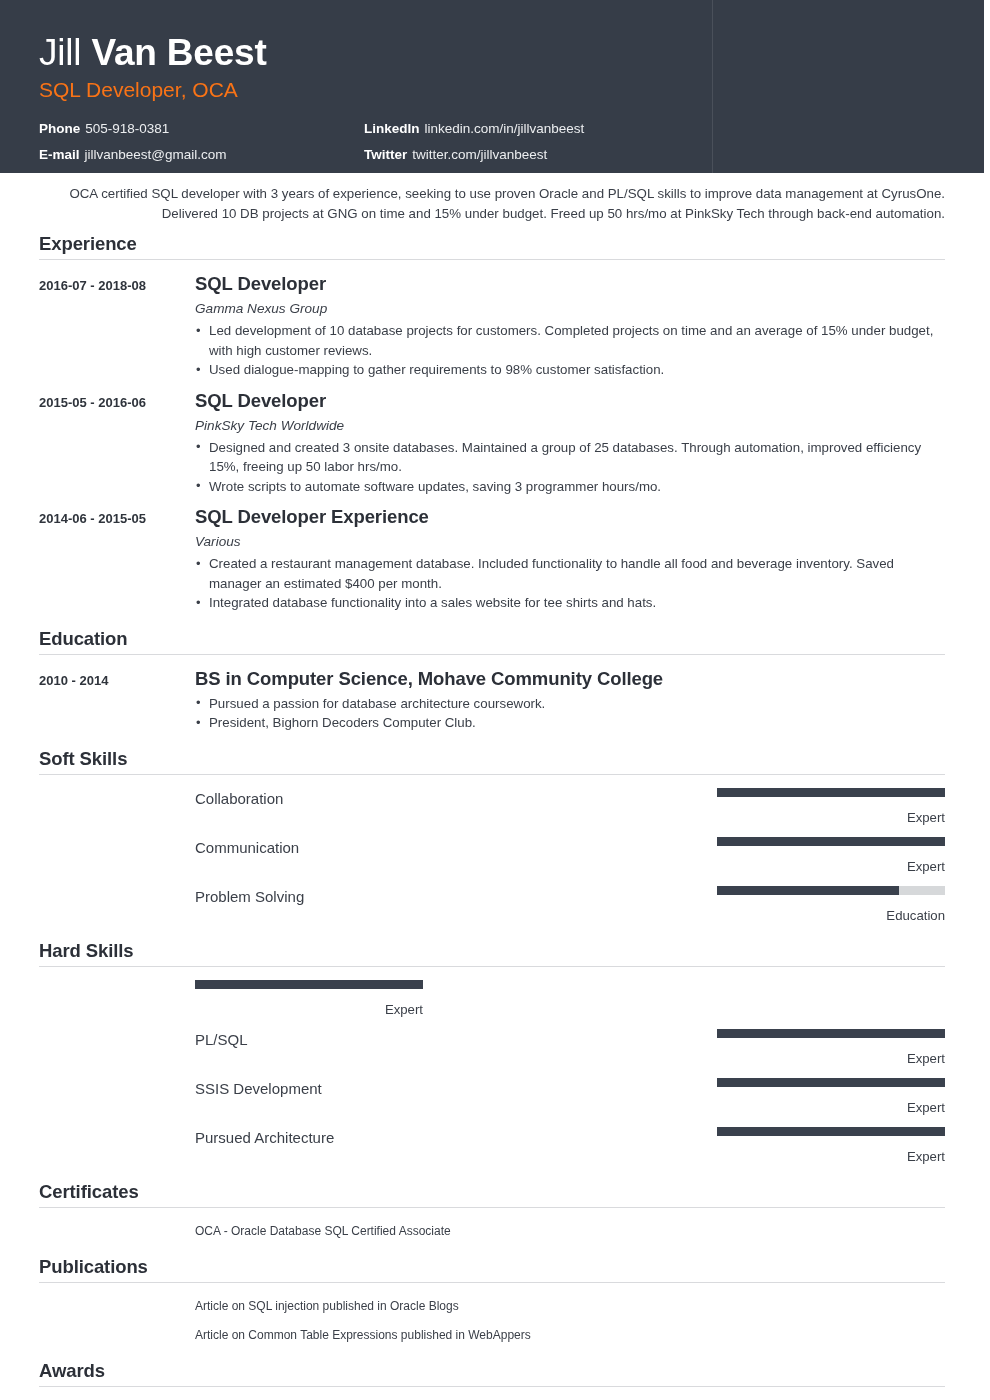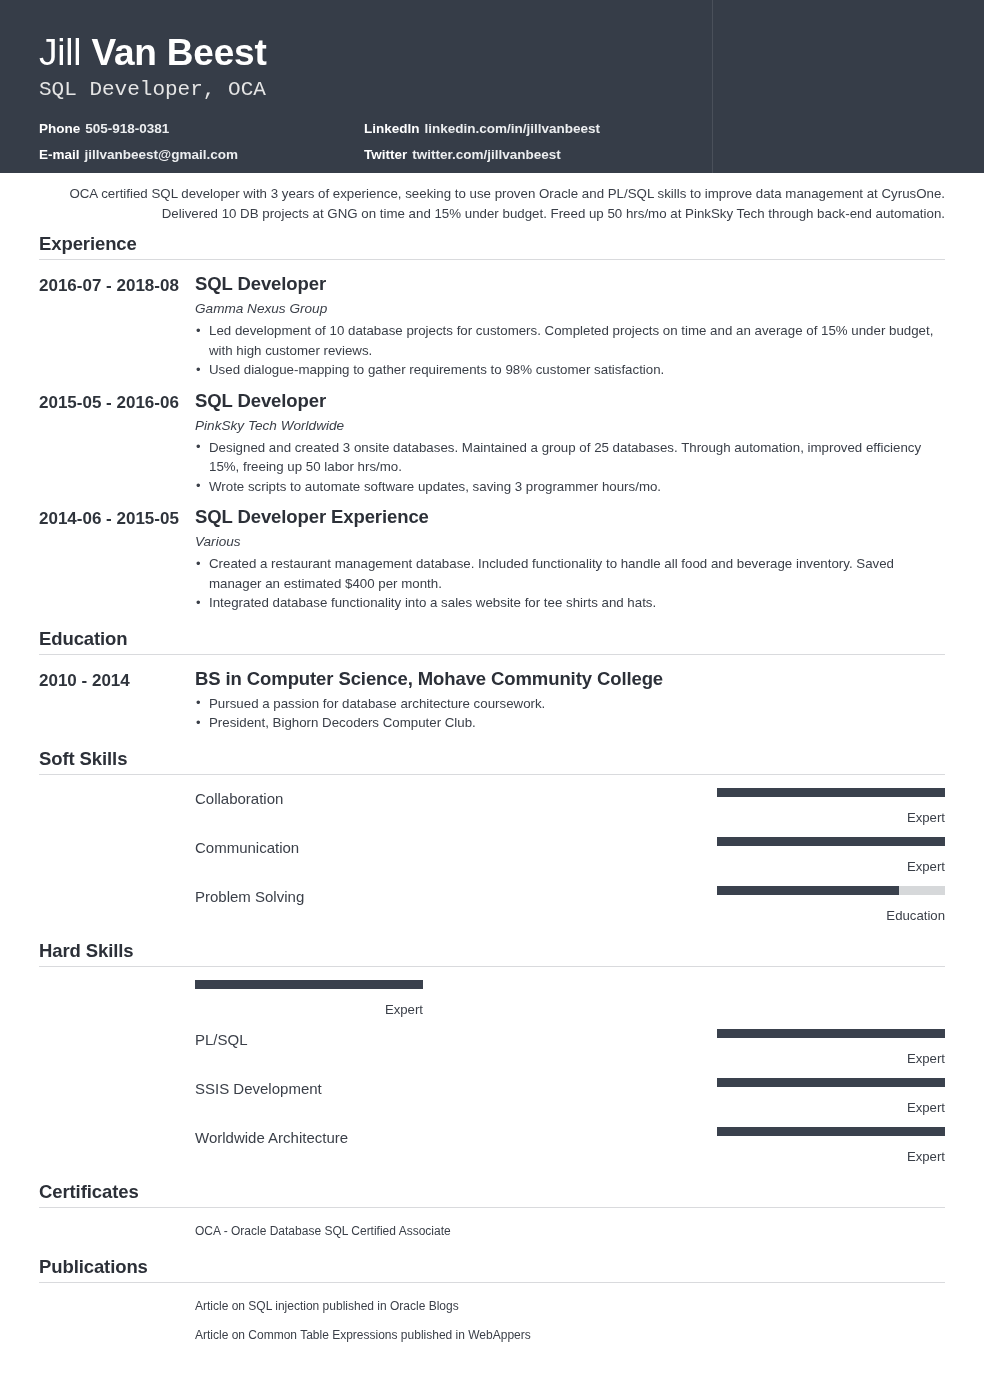--- a/index.html
+++ b/index.html
@@ -48,42 +48,41 @@
     white-space: nowrap;
   }
   .name .first { font-weight: 400; }
   .name .last  { font-weight: 700; }
 
   .jobtitle {
     font-size: 21px;
     font-weight: 400;
     line-height: 28px;
     margin-top: 1px;
-    color: #e5e5e5;
-    font-family: Liberation Mono, monospace;
+    color: #f97316;
   }
 
   .contact-grid {
     margin-top: 16px;
     display: grid;
     grid-template-columns: 325px auto;
     row-gap: 9px;
   }
 
   .contact-item {
     font-size: 13.5px;
     line-height: 17px;
     white-space: nowrap;
   }
   .contact-item .clabel {
     font-weight: 700;
     margin-right: 5px;
   }
   .contact-item .cvalue {
-    font-weight: 700;
+    font-weight: 400;
     color: #eceef0;
   }
 
   
   .content {
     padding: 0 39px 0 39px;
   }
 
   .summary {
     font-size: 13.3px;
@@ -120,21 +119,21 @@
     padding-top: 9px;
   }
 
   .col-left {
     width: 156px;
     flex: 0 0 156px;
     padding-top: 5px;
   }
 
   .dates {
-    font-size: 17px;
+    font-size: 13px;
     font-weight: 700;
     color: #2f343c;
     line-height: 17px;
     white-space: nowrap;
   }
 
   .col-right {
     flex: 1 1 auto;
     min-width: 0;
   }
@@ -408,21 +407,21 @@
         <div class="skill-meter">
           <div class="bar-track">
             <div class="bar-fill" style="width: 100%;"></div>
           </div>
           <div class="bar-label">Expert</div>
         </div>
       </div>
 
       <div class="skill-row">
         <div class="skill-spacer"></div>
-        <div class="skill-name">Worldwide Architecture</div>
+        <div class="skill-name">Pursued Architecture</div>
         <div class="skill-meter">
           <div class="bar-track">
             <div class="bar-fill" style="width: 100%;"></div>
           </div>
           <div class="bar-label">Expert</div>
         </div>
       </div>
       <div class="pad-after"></div>
     </div>
 
@@ -443,15 +442,23 @@
         <div class="simple-spacer"></div>
         <div class="simple-text">Article on SQL injection published in Oracle Blogs</div>
       </div>
       <div class="simple-row">
         <div class="simple-spacer"></div>
         <div class="simple-text">Article on Common Table Expressions published in WebAppers</div>
       </div>
       <div class="pad-after"></div>
     </div>
 
+    <div class="section">
+      <div class="section-title">Awards</div>
+      <div class="section-rule"></div>
+      <div class="simple-row">
+        <div class="simple-spacer"></div>
+
+      </div>
+    </div>
 
   </div>
 </div>
 
 </body></html>

